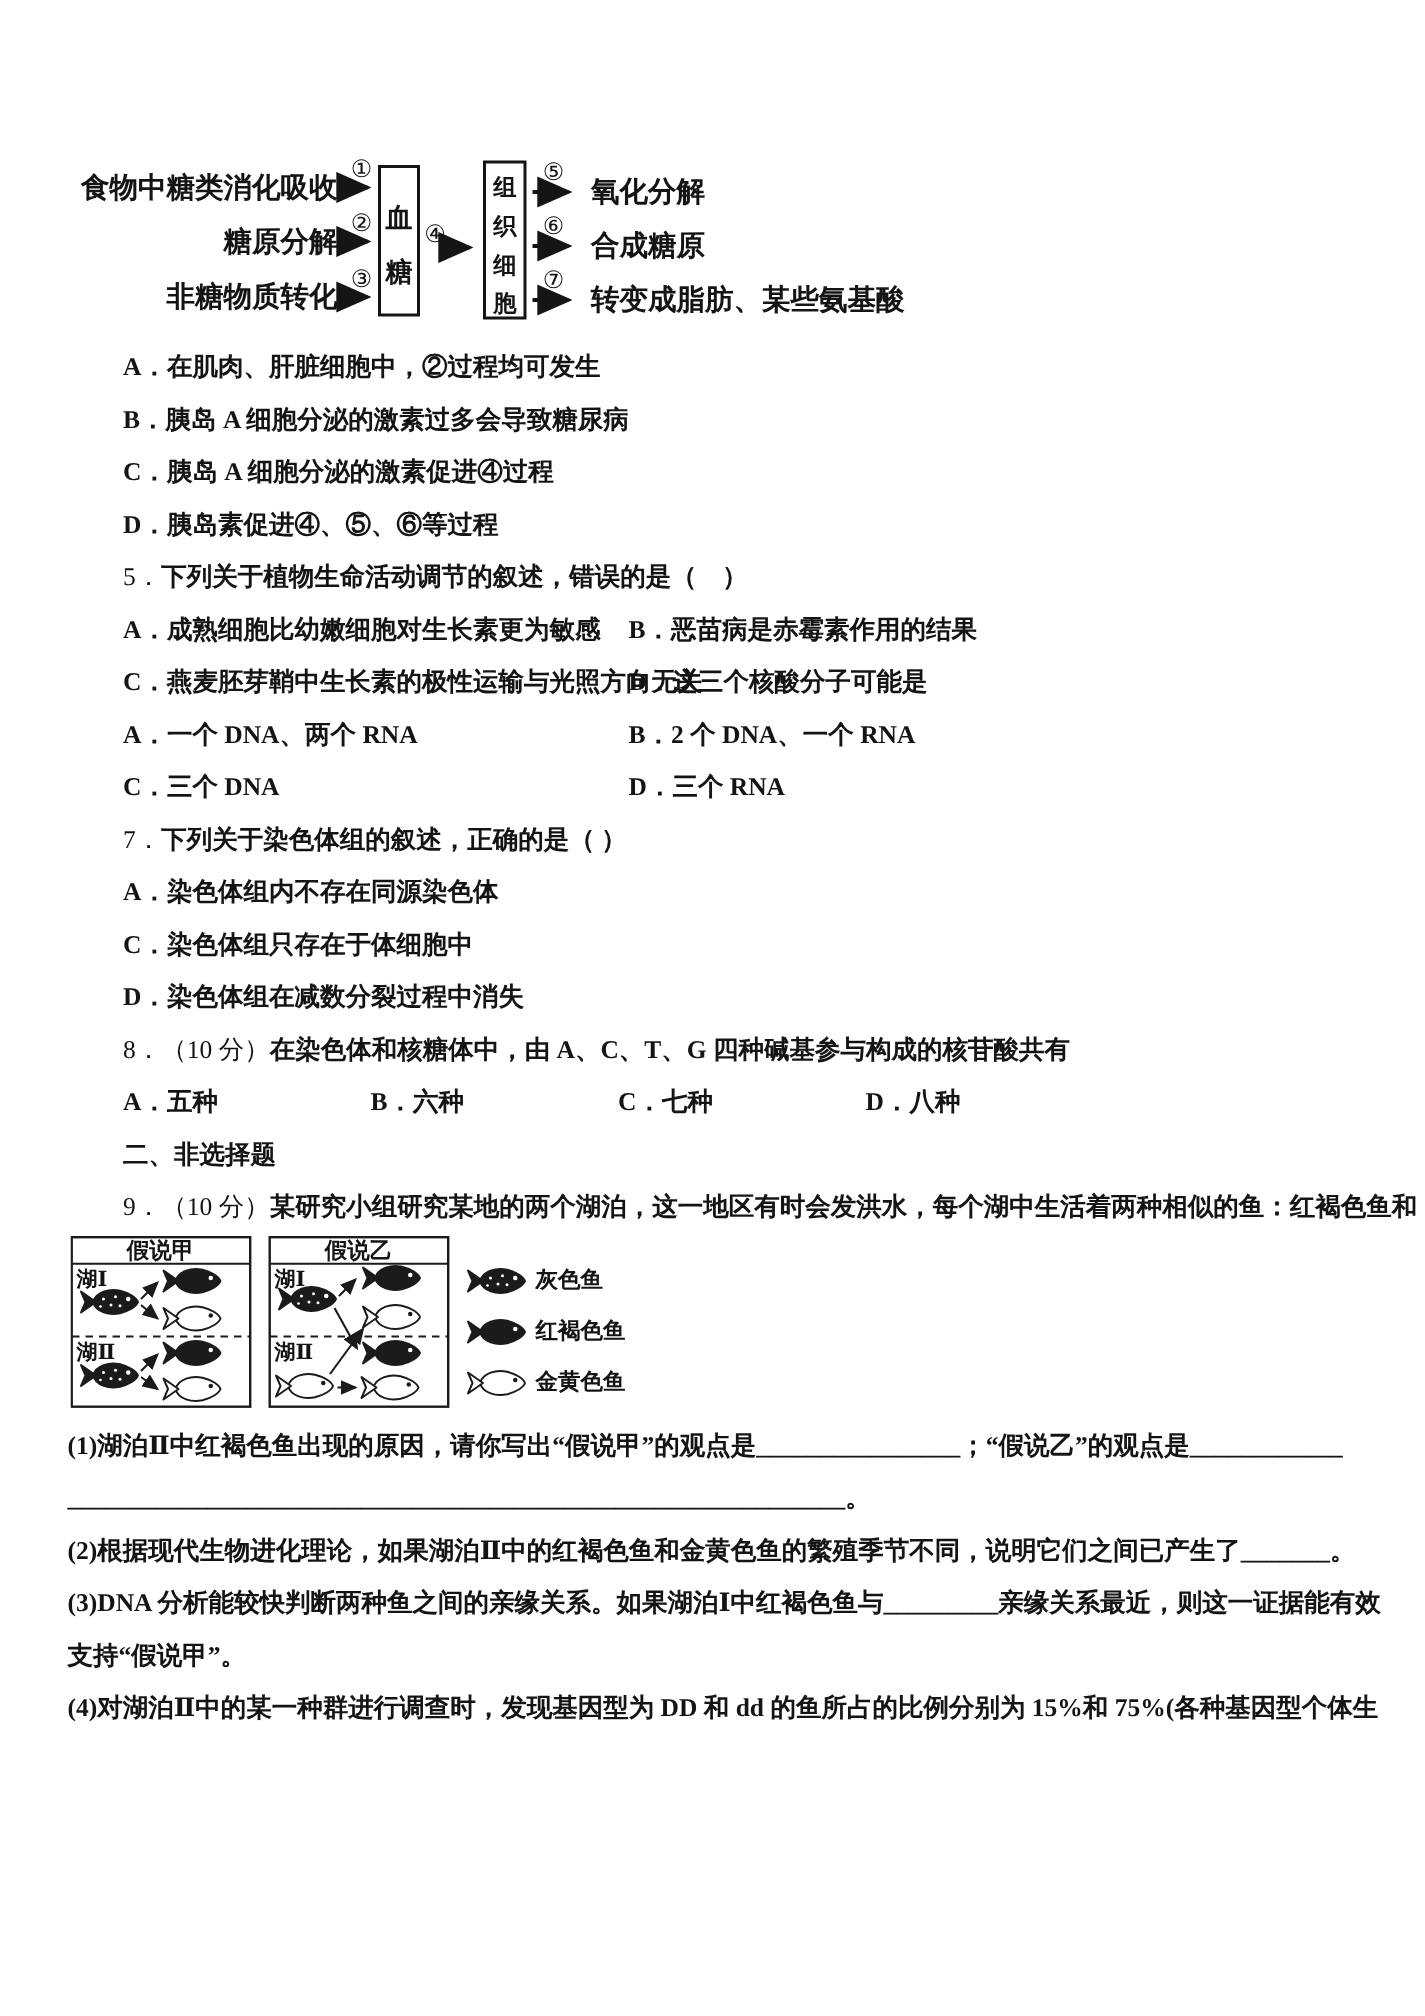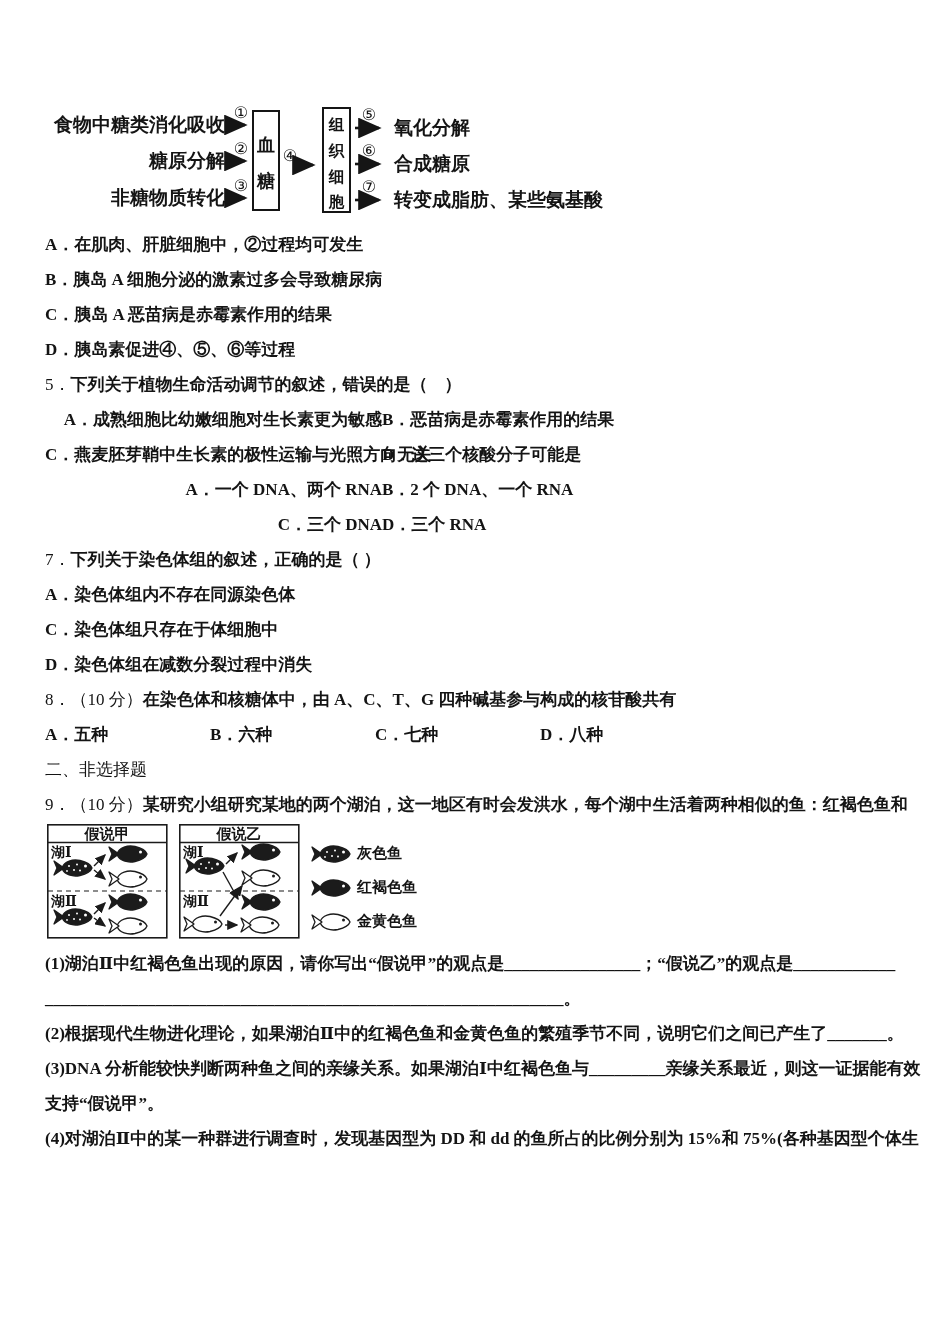--- a/index.html
+++ b/index.html
@@ -14,24 +14,24 @@
     font-family:"Liberation Serif","DejaVu Serif",serif;
   }
   .line{
     font-size:17px;
     line-height:35px;
     height:35px;
     font-weight:700;
     white-space:nowrap;
   }
   .qnum{font-weight:400;}
-  .col2{display:inline-block;width:337px;text-align:right;}
+  .col2{display:inline-block;width:337px;}
   .col4{display:inline-block;width:165px;}
-  .section-head{font-weight:400;}
-  .block-opts{margin-top:9px;}
+  .section-head{font-weight:700;}
+  .block-opts{margin-top:9px;margin-left:37px;}
   svg{display:block;}
   svg text{font-family:"Liberation Serif","DejaVu Serif",serif;fill:#141414;}
   
   .gdiag{margin-left:0;}
   .dlabel{font-size:19px;font-weight:700;}
   .dnum{font-size:16px;font-weight:400;}
   .dbox{fill:none;stroke:#151515;stroke-width:2;}
   .dchar{font-size:18px;font-weight:700;text-anchor:middle;}
   .dchar2{font-size:15.5px;font-weight:700;text-anchor:middle;}
   .darr{stroke:#151515;stroke-width:2.6;marker-end:url(#ah);fill:none;}
@@ -93,21 +93,21 @@
     <text class="dnum" x="324" y="53" text-anchor="middle">⑥</text>
     <text class="dnum" x="324" y="89" text-anchor="middle">⑦</text>
     <text class="dlabel" x="349" y="31">氧化分解</text>
     <text class="dlabel" x="349" y="67">合成糖原</text>
     <text class="dlabel" x="349" y="103">转变成脂肪、某些氨基酸</text>
   </svg>
 
   <div class="block-opts">
     <div class="line">A．在肌肉、肝脏细胞中，②过程均可发生</div>
     <div class="line">B．胰岛 A 细胞分泌的激素过多会导致糖尿病</div>
-    <div class="line">C．胰岛 A 恶苗病是赤霉素作用的结果</div>
+    <div class="line">C．胰岛 A 细胞分泌的激素促进④过程</div>
     <div class="line">D．胰岛素促进④、⑤、⑥等过程</div>
 
     <div class="line"><span class="qnum">5．</span><span>下列关于植物生命活动调节的叙述，错误的是（　）</span></div>
     <div class="line"><span class="col2">A．成熟细胞比幼嫩细胞对生长素更为敏感</span><span>B．恶苗病是赤霉素作用的结果</span></div>
     <div class="line"><span class="col2">C．燕麦胚芽鞘中生长素的极性运输与光照方向无关</span><span>D．这三个核酸分子可能是</span></div>
 
     <div class="line"><span class="col2">A．一个 DNA、两个 RNA</span><span>B．2 个 DNA、一个 RNA</span></div>
     <div class="line"><span class="col2">C．三个 DNA</span><span>D．三个 RNA</span></div>
 
     <div class="line"><span class="qnum">7．</span><span>下列关于染色体组的叙述，正确的是（ ）</span></div>

